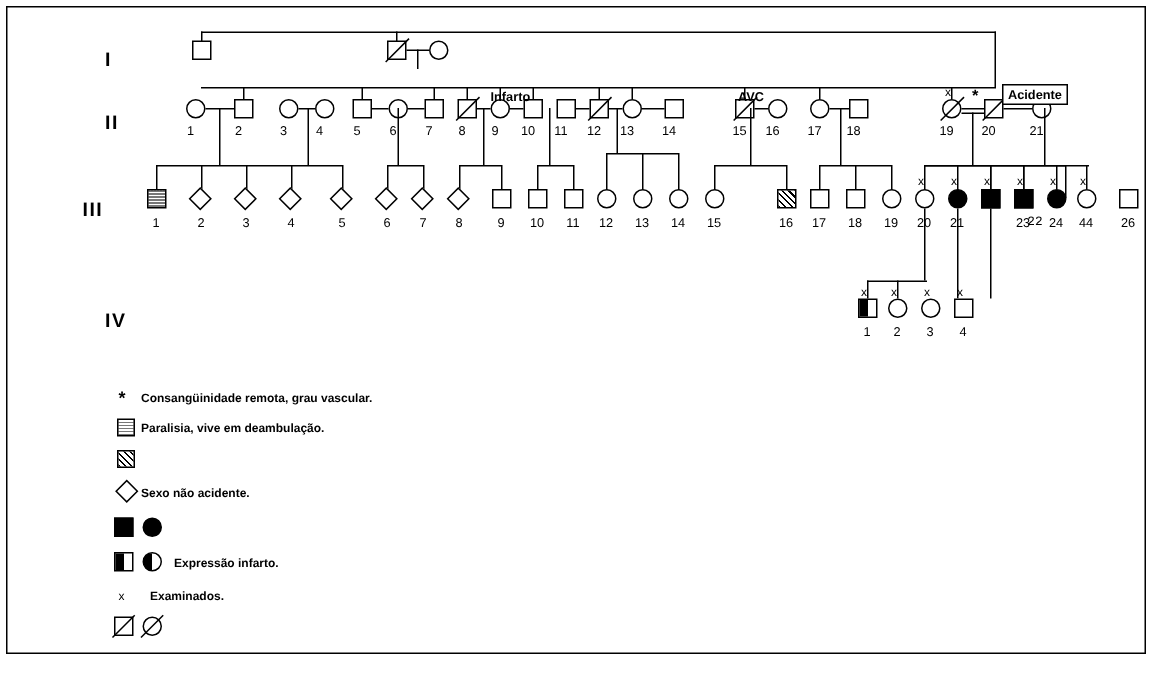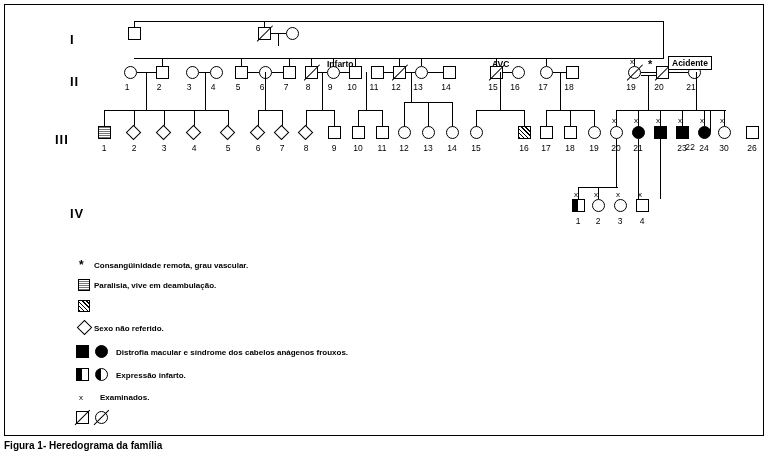--- a/index.html
+++ b/index.html
@@ -284,21 +284,21 @@
   <div class="sym sq filled" style="left:676px;top:126px;width:13px;height:13px;"></div>
   <div class="xm" style="left:678px;top:116px;">x</div>
   <div class="num" style="left:672px;top:143px;">23</div>
 
   <div class="sym ci filled" style="left:698px;top:126px;width:13px;height:13px;"></div>
   <div class="xm" style="left:700px;top:116px;">x</div>
   <div class="num" style="left:694px;top:143px;">24</div>
 
   <div class="sym ci" style="left:718px;top:126px;width:13px;height:13px;"></div>
   <div class="xm" style="left:720px;top:116px;">x</div>
-  <div class="num" style="left:714px;top:143px;">30</div>
+  <div class="num" style="left:714px;top:143px;">44</div>
 
   <div class="sym sq" style="left:746px;top:126px;width:13px;height:13px;"></div>
   <div class="num" style="left:742px;top:143px;">26</div>
 
   <div class="ln hl" style="left:616px;top:110px;width:110px;"></div>
   <div class="ln vl" style="left:704px;top:110px;height:16px;"></div>
   <div class="ln vl" style="left:724px;top:110px;height:16px;"></div>
   <div class="ln vl" style="left:660px;top:110px;height:16px;"></div>
   <div class="ln vl" style="left:682px;top:110px;height:16px;"></div>
 
@@ -327,32 +327,30 @@
 
   <div class="legend-row" style="left:79px;top:258px;font-size:12px;font-weight:bold;">*</div>
   <div class="legend-txt" style="left:94px;top:261px;">Consangüinidade remota, grau  vascular.</div>
 
   <div class="sym sq dots" style="left:78px;top:279px;width:12px;height:12px;"></div>
   <div class="legend-txt" style="left:94px;top:281px;">Paralisia, vive em deambulação.</div>
 
   <div class="sym sq hatch" style="left:78px;top:300px;width:12px;height:12px;"></div>
 
   <div class="sym di" style="left:79px;top:322px;width:11px;height:11px;"></div>
-  <div class="legend-txt" style="left:94px;top:324px;">Sexo não referido.</div>
+  <div class="legend-txt" style="left:94px;top:324px;">Sexo não acidente.</div>
 
   <div class="sym sq filled" style="left:76px;top:345px;width:13px;height:13px;"></div>
   <div class="sym ci filled" style="left:95px;top:345px;width:13px;height:13px;"></div>
-  <div class="legend-txt" style="left:116px;top:348px;">Distrofia macular e síndrome dos cabelos anágenos frouxos.</div>
 
   <div class="sym sq halfL" style="left:76px;top:368px;width:13px;height:13px;"></div>
   <div class="sym ci halfL" style="left:95px;top:368px;width:13px;height:13px;"></div>
   <div class="legend-txt" style="left:116px;top:371px;">Expressão infarto.</div>
 
   <div class="legend-row" style="left:79px;top:393px;">x</div>
   <div class="legend-txt" style="left:100px;top:393px;">Examinados.</div>
 
   <div class="sym sq" style="left:76px;top:411px;width:13px;height:13px;"></div>
   <div class="slash" style="left:72px;top:417px;width:21px;transform:rotate(-45deg);"></div>
   <div class="sym ci" style="left:95px;top:411px;width:13px;height:13px;"></div>
   <div class="slash" style="left:91px;top:417px;width:21px;transform:rotate(-45deg);"></div>
 
-  <div id="figcap">Figura 1- Heredograma  da  família</div>
 </div>
 
 </body></html>

